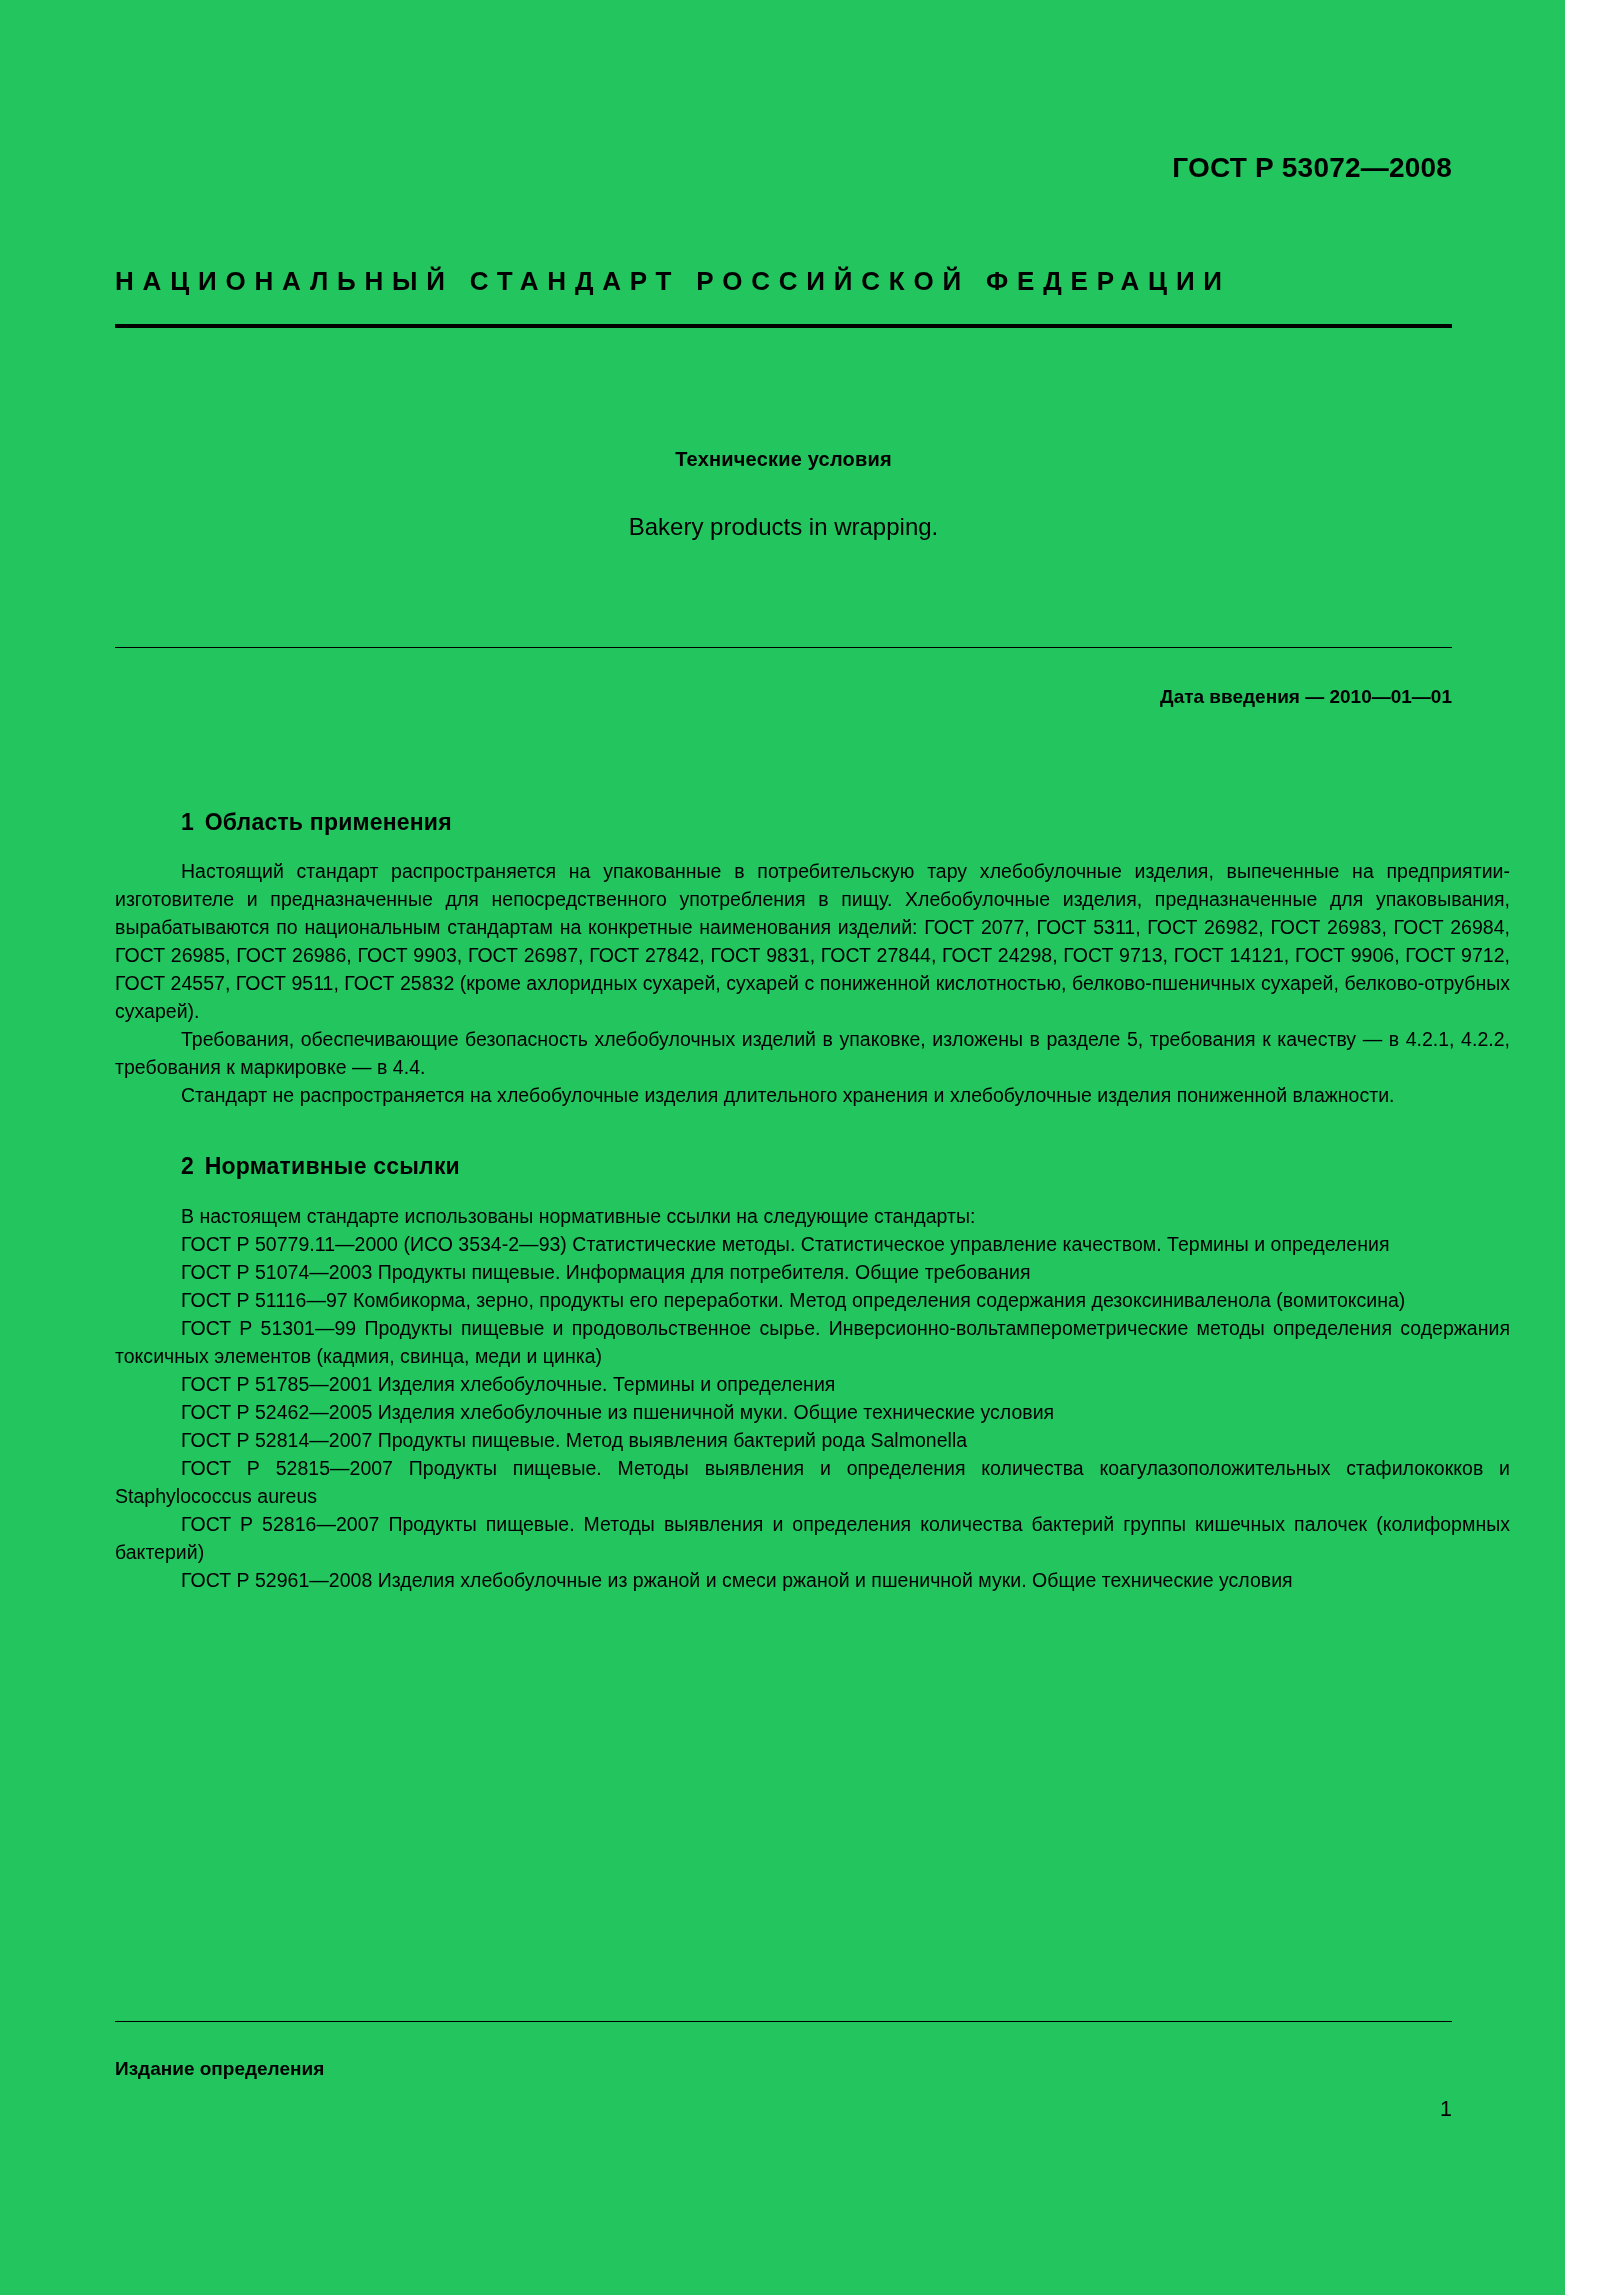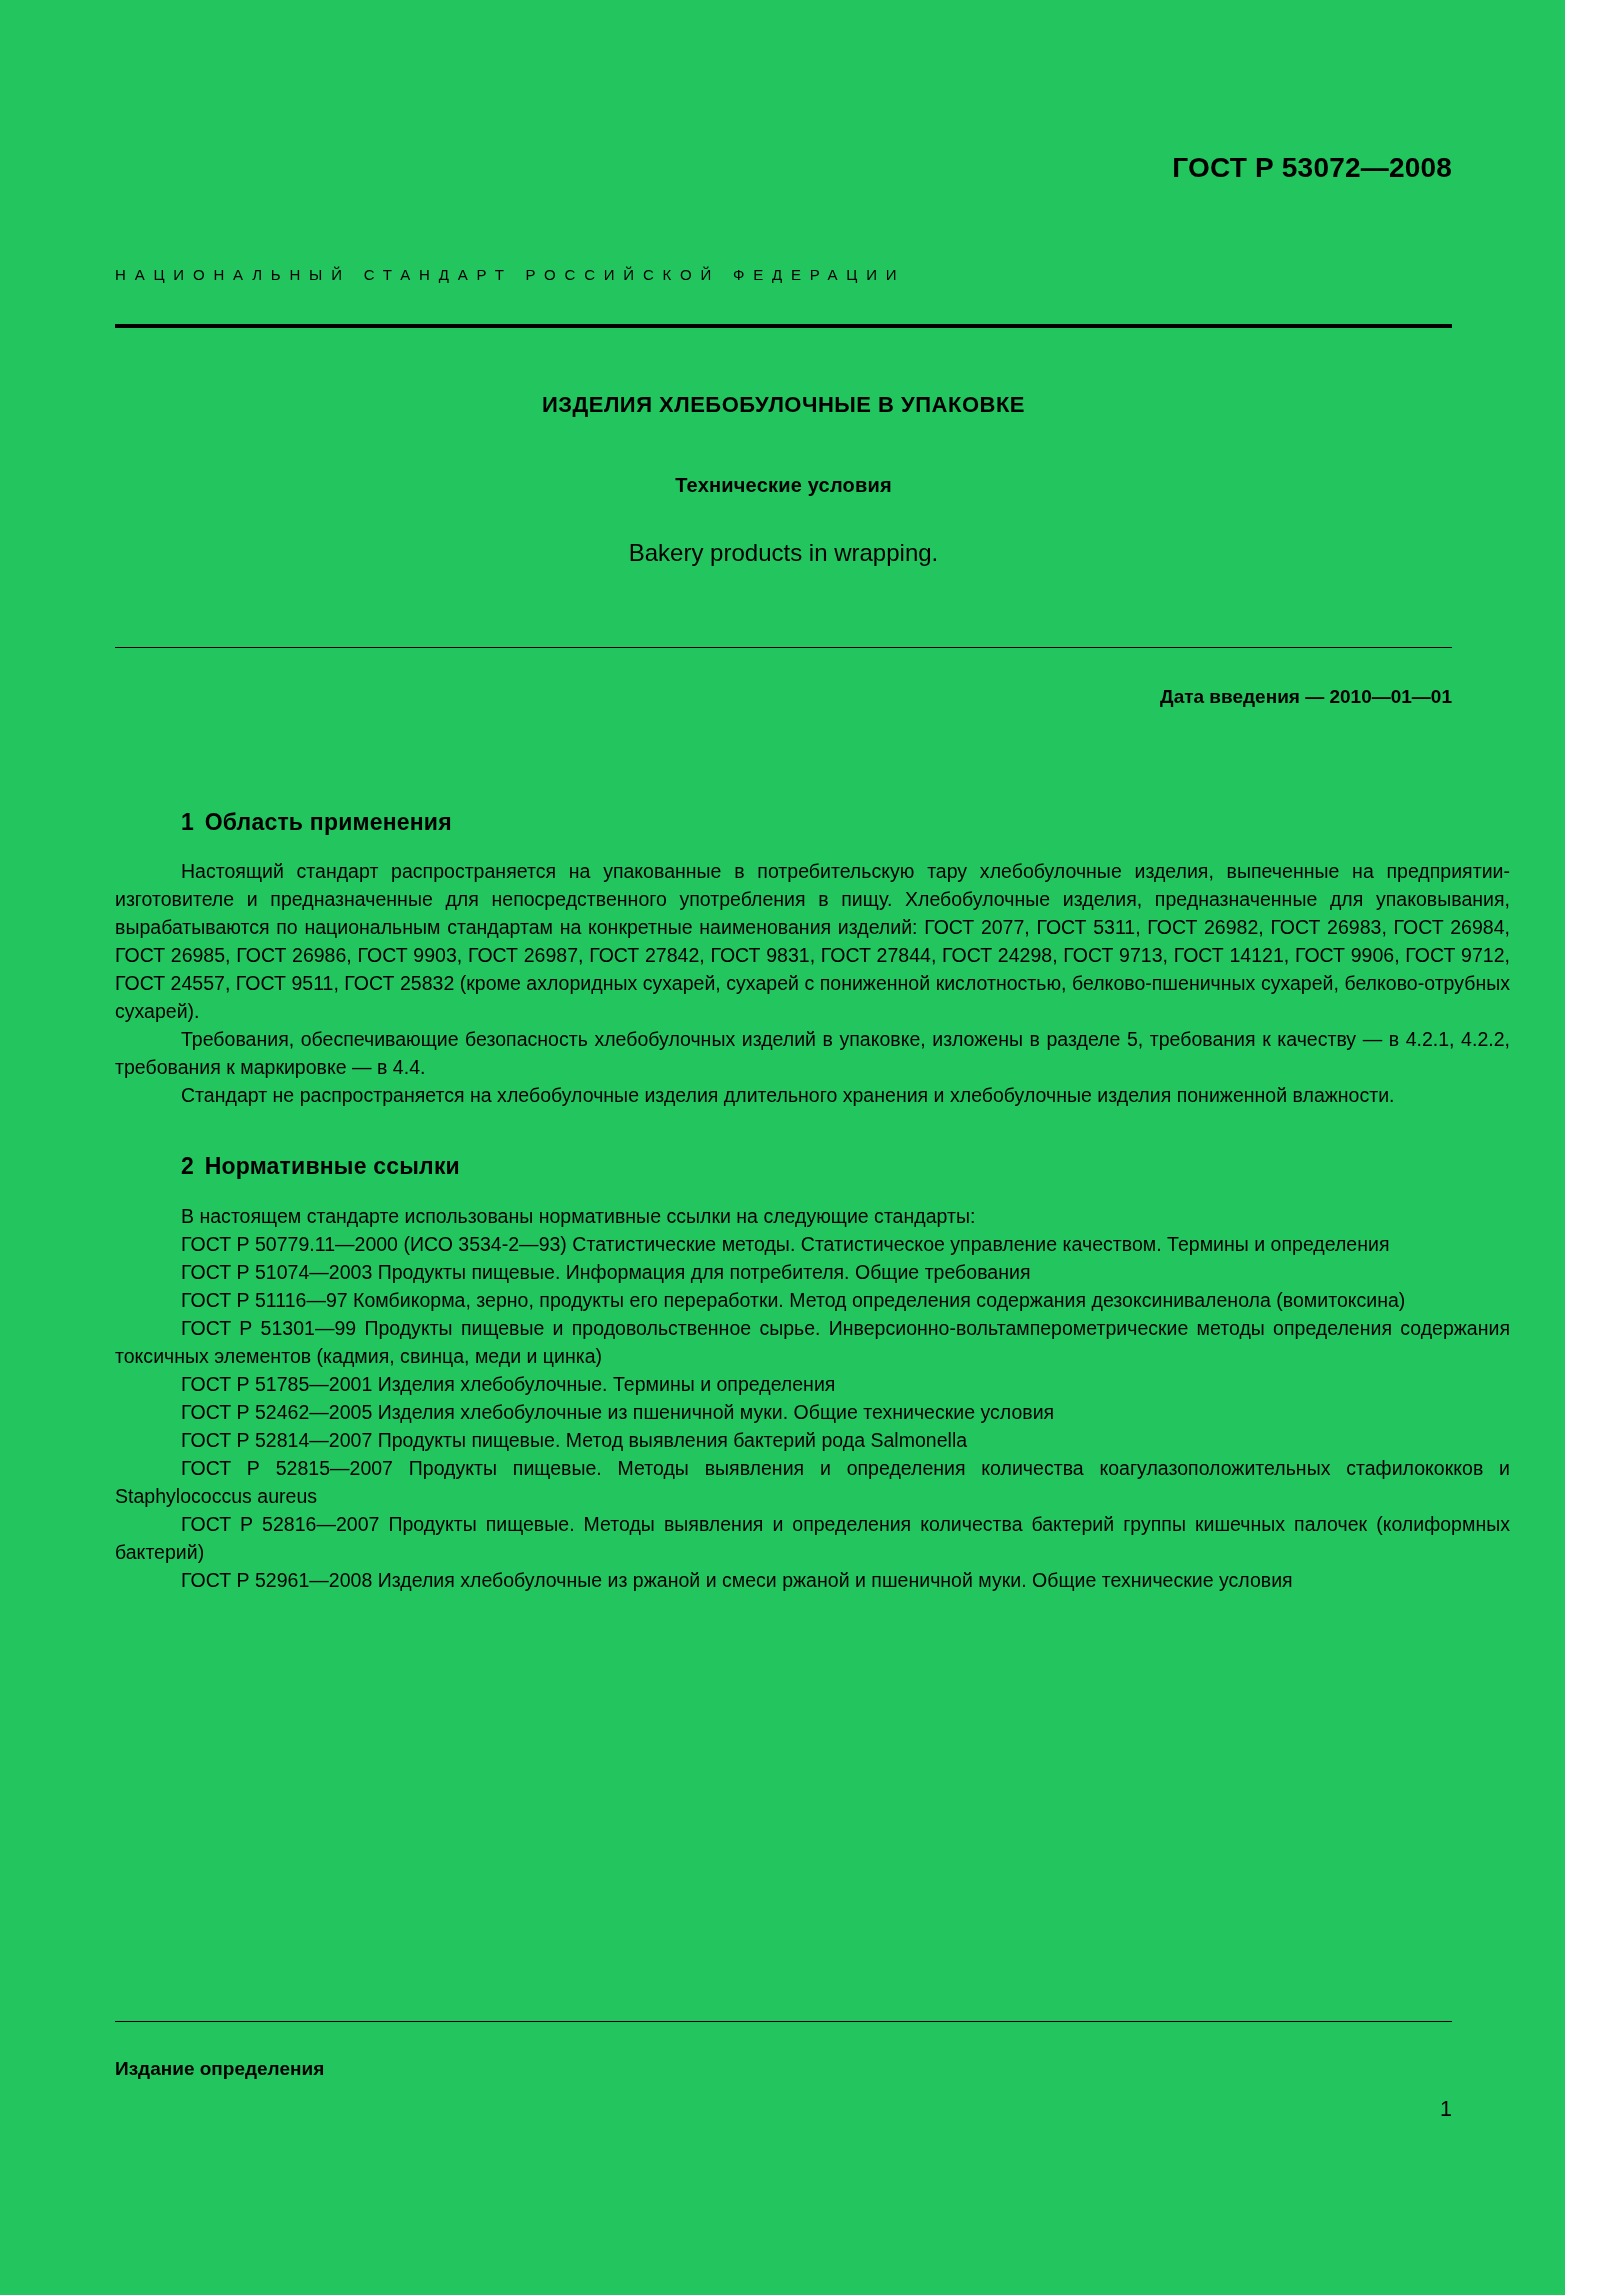--- a/index.html
+++ b/index.html
@@ -31,22 +31,22 @@
     font-weight: bold;
     letter-spacing: 0.2px;
     white-space: nowrap;
   }
 
   .nat-standard {
     position: absolute;
     top: 266px;
     left: 115px;
     right: 113px;
-    font-size: 15px;
-    font-weight: normal;
+    font-size: 26px;
+    font-weight: bold;
     letter-spacing: 8.8px;
     text-align: left;
     white-space: nowrap;
   }
 
   .rule-thick {
     position: absolute;
     left: 115px;
     right: 113px;
     border-top: 4.6px solid #000;
@@ -148,21 +148,20 @@
 
 <div class="page">
 
   <div class="doc-number">ГОСТ Р 53072—2008</div>
 
   <div class="nat-standard">НАЦИОНАЛЬНЫЙ СТАНДАРТ РОССИЙСКОЙ ФЕДЕРАЦИИ</div>
 
   <div class="rule-thick" id="rule-top"></div>
 
   <div class="title-block">
-    <div class="title-main">ИЗДЕЛИЯ ХЛЕБОБУЛОЧНЫЕ В УПАКОВКЕ</div>
     <div class="title-sub">Технические условия</div>
     <div class="title-eng">
       <div>Bakery products in wrapping.</div>
     </div>
   </div>
 
   <div class="rule-thin" id="rule-mid"></div>
 
   <div class="intro-date">Дата введения — 2010—01—01</div>
 

